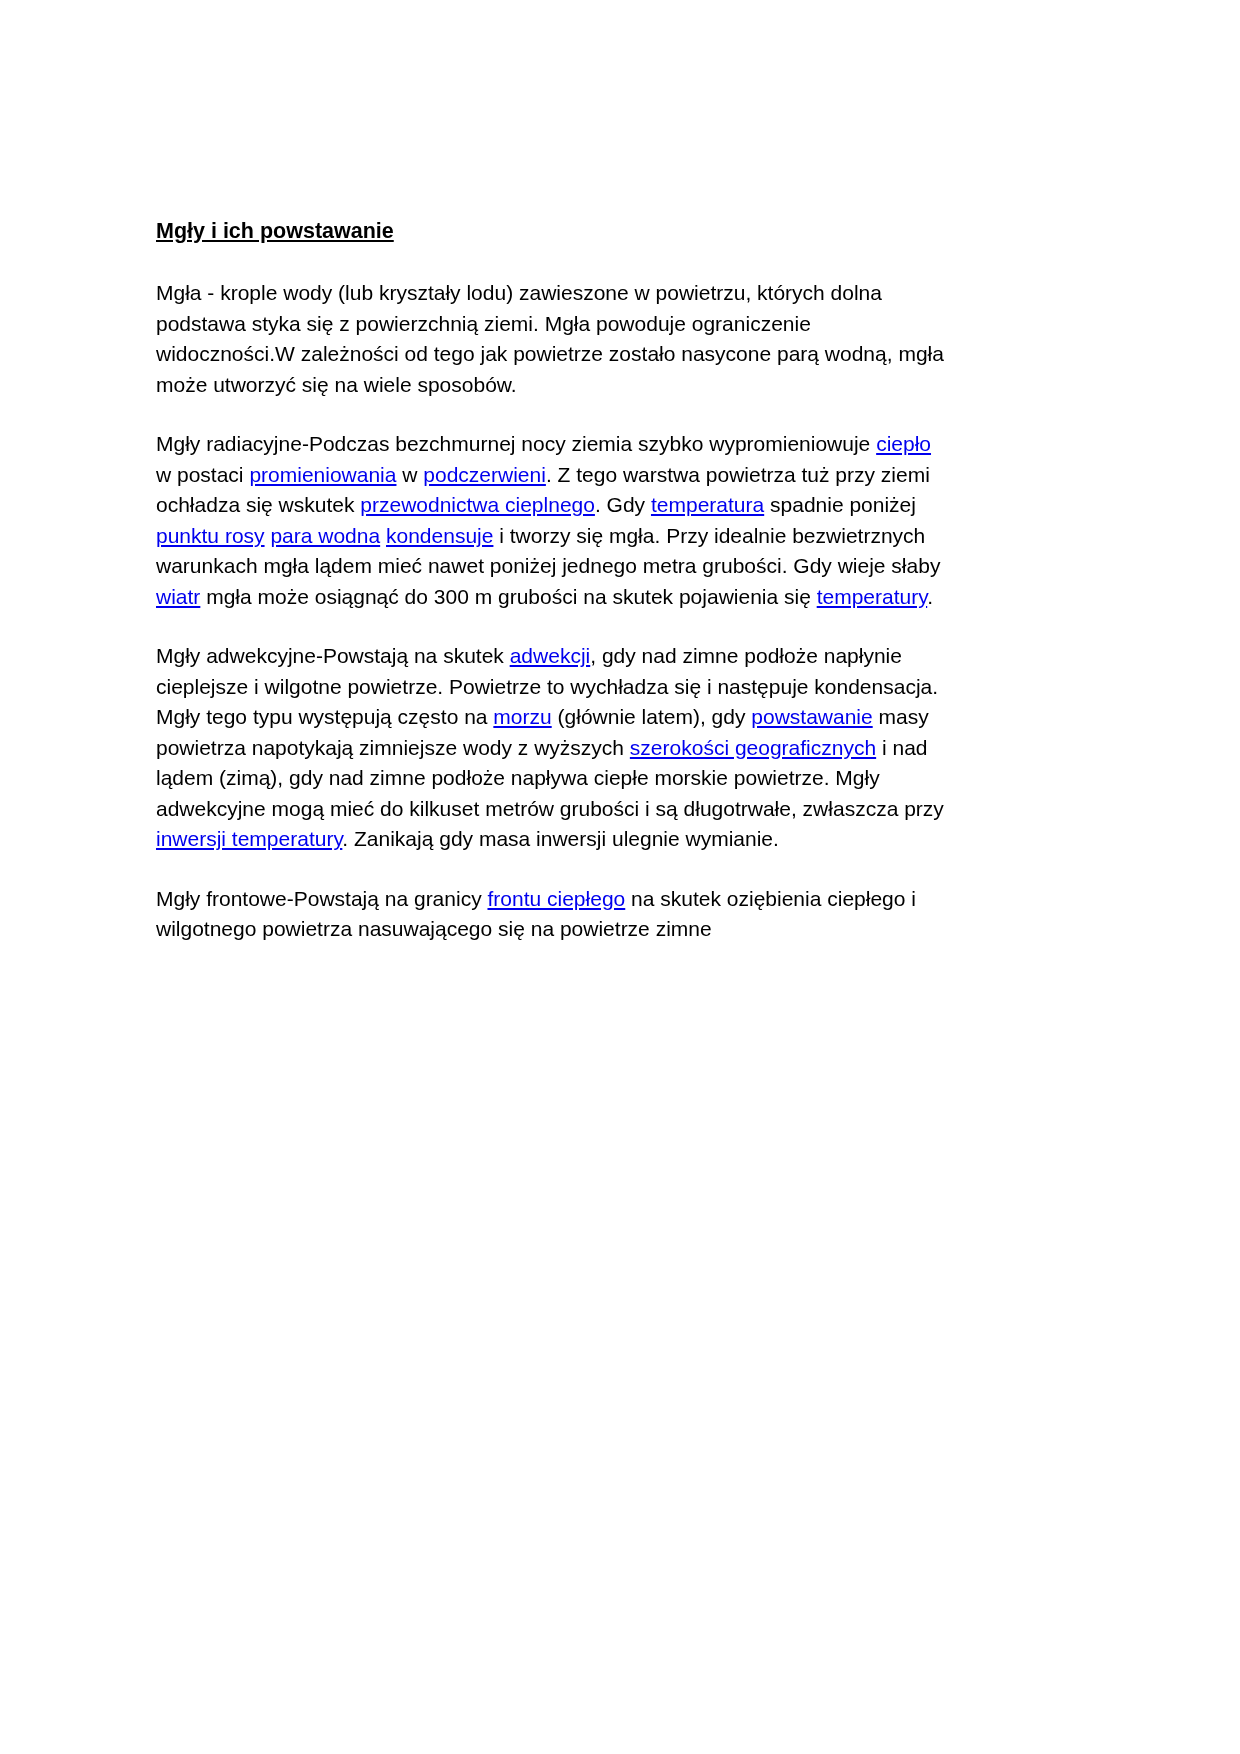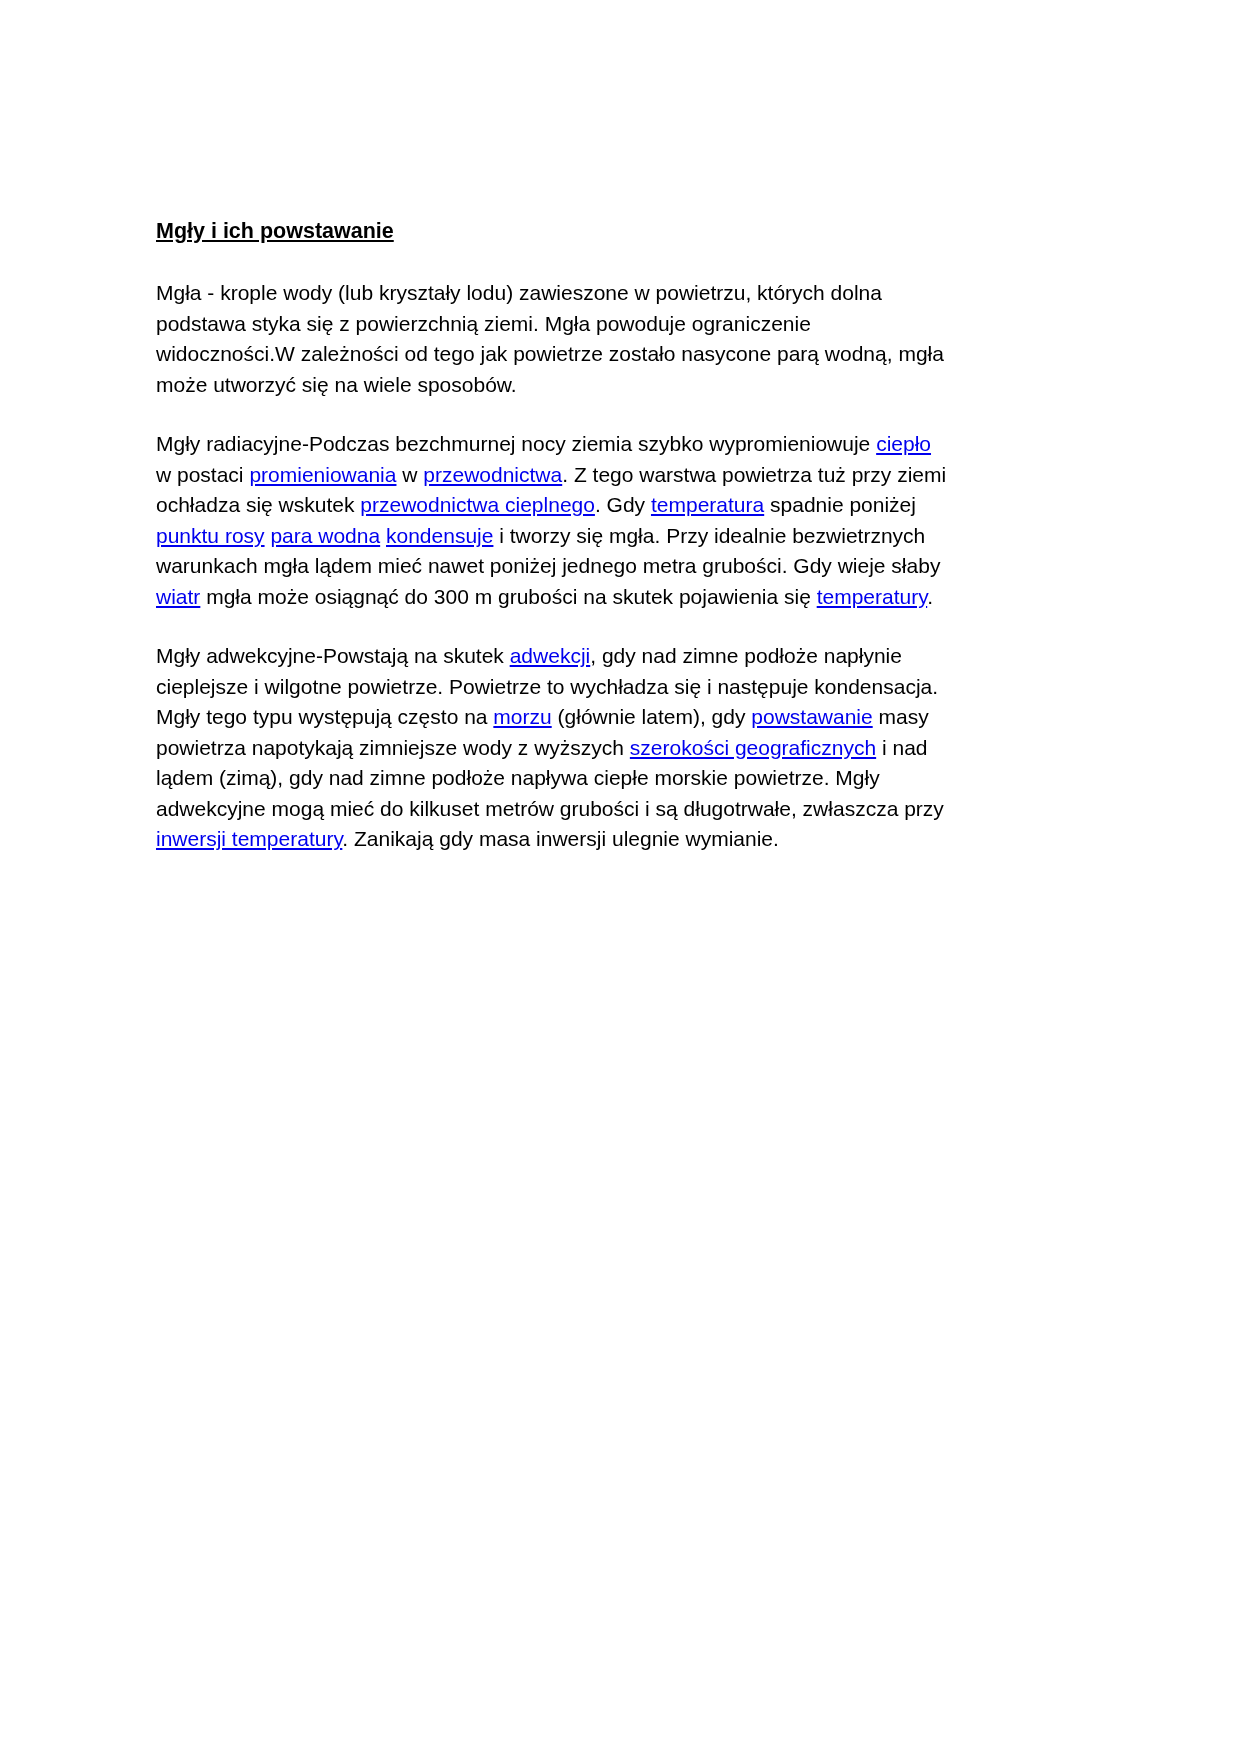--- a/index.html
+++ b/index.html
@@ -52,27 +52,29 @@
 
 <div class="page">
   <div class="content">
     <h1 class="title">Mgły i ich powstawanie</h1>
     <div>
         <p class="para"><span>Mgła - krople wody (lub kryształy lodu) zawieszone w powietrzu, których dolna
 podstawa styka się z powierzchnią ziemi. Mgła powoduje ograniczenie
 widoczności.W zależności od tego jak powietrze zostało nasycone parą wodną, mgła
 może utworzyć się na wiele sposobów.</span></p>
         <p class="para"><span>Mgły radiacyjne-Podczas bezchmurnej nocy ziemia szybko wypromieniowuje </span><a href="#" class="link">ciepło</a><span>
-w postaci </span><a href="#" class="link">promieniowania</a><span> w </span><a href="#" class="link">przewodnictwa</a><span>. Z tego warstwa powietrza tuż przy ziemi
+w postaci </span><a href="#" class="link">promieniowania</a><span> w </span><a href="#" class="link">podczerwieni</a><span>. Z tego warstwa powietrza tuż przy ziemi
 ochładza się wskutek </span><a href="#" class="link">przewodnictwa cieplnego</a><span>. Gdy </span><a href="#" class="link">temperatura</a><span> spadnie poniżej
 </span><a href="#" class="link">punktu rosy</a><span> </span><a href="#" class="link">para wodna</a><span> </span><a href="#" class="link">kondensuje</a><span> i tworzy się mgła. Przy idealnie bezwietrznych
 warunkach mgła lądem mieć nawet poniżej jednego metra grubości. Gdy wieje słaby
 </span><a href="#" class="link">wiatr</a><span> mgła może osiągnąć do 300 m grubości na skutek pojawienia się </span><a href="#" class="link">temperatury</a><span>.</span></p>
         <p class="para"><span>Mgły adwekcyjne-Powstają na skutek </span><a href="#" class="link">adwekcji</a><span>, gdy nad zimne podłoże napłynie
 cieplejsze i wilgotne powietrze. Powietrze to wychładza się i następuje kondensacja.
 Mgły tego typu występują często na </span><a href="#" class="link">morzu</a><span> (głównie latem), gdy </span><a href="#" class="link">powstawanie</a><span> masy
 powietrza napotykają zimniejsze wody z wyższych </span><a href="#" class="link">szerokości geograficznych</a><span> i nad
 lądem (zimą), gdy nad zimne podłoże napływa ciepłe morskie powietrze. Mgły
 adwekcyjne mogą mieć do kilkuset metrów grubości i są długotrwałe, zwłaszcza przy
 </span><a href="#" class="link">inwersji temperatury</a><span>. Zanikają gdy masa inwersji ulegnie wymianie.</span></p>
+        <p class="para"><span>Mgły frontowe-Powstają na granicy </span><a href="#" class="link">frontu ciepłego</a><span> na skutek oziębienia ciepłego i
+wilgotnego powietrza nasuwającego się na powietrze zimne</span></p>
       </div>
   </div>
 </div>
 
 </body></html>

